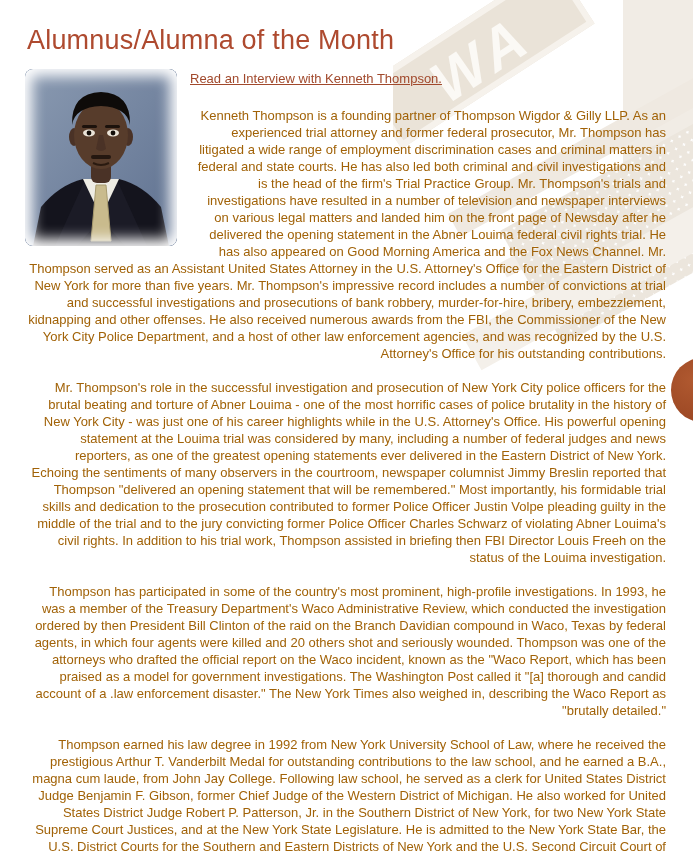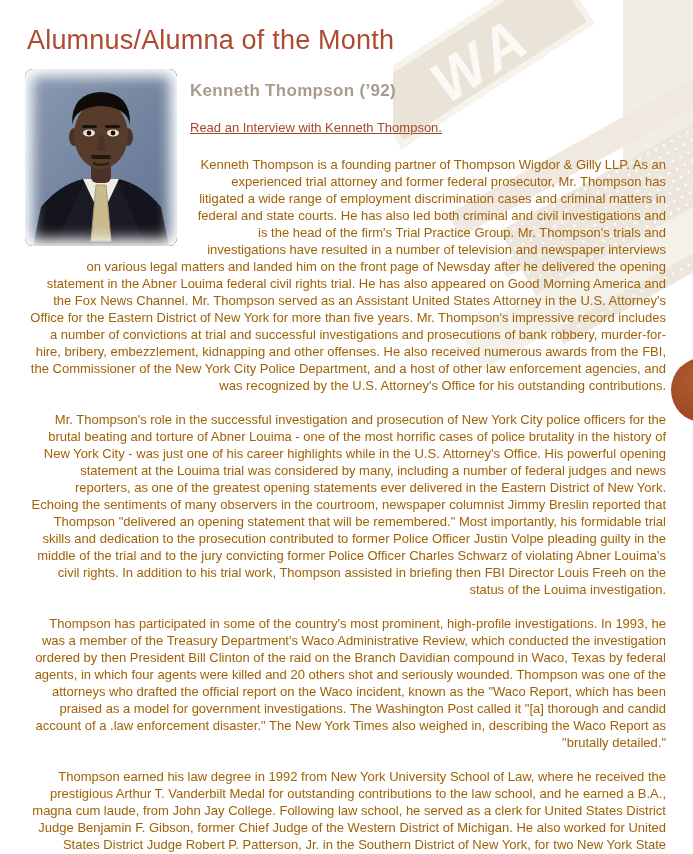--- a/index.html
+++ b/index.html
@@ -146,21 +146,20 @@
         <circle cx="64" cy="64" r="2.4" fill="#120d08"></circle>
         <circle cx="88" cy="64" r="2.4" fill="#120d08"></circle>
 
         <path d="M74 66 L71 80 Q76 84 81 80 L78 66 Z" fill="#4a3226"></path>
 
         <rect x="66" y="86" width="20" height="4" rx="2" fill="#241710"></rect>
         <path d="M68 94 Q76 98 84 94" stroke="#2a1a10" stroke-width="2" fill="none"></path>
       </svg>
     </div>
 
-    <h2 class="alumnus-name">Kenneth Thompson (’92)</h2>
 
     <div class="doc-link-row">
       <a class="doc-link">Read an Interview with Kenneth Thompson.</a>
     </div>
 
     <p>Kenneth Thompson is a founding partner of Thompson Wigdor &amp; Gilly LLP. As an experienced trial attorney and former federal prosecutor, Mr. Thompson has litigated a wide range of employment discrimination cases and criminal matters in federal and state courts. He has also led both criminal and civil investigations and is the head of the firm's Trial Practice Group. Mr. Thompson's trials and investigations have resulted in a number of television and newspaper interviews on various legal matters and landed him on the front page of Newsday after he delivered the opening statement in the Abner Louima federal civil rights trial. He has also appeared on Good Morning America and the Fox News Channel. Mr. Thompson served as an Assistant United States Attorney in the U.S. Attorney's Office for the Eastern District of New York for more than five years. Mr. Thompson's impressive record includes a number of convictions at trial and successful investigations and prosecutions of bank robbery, murder-for-hire, bribery, embezzlement, kidnapping and other offenses. He also received numerous awards from the FBI, the Commissioner of the New York City Police Department, and a host of other law enforcement agencies, and was recognized by the U.S. Attorney's Office for his outstanding contributions.</p>
     <p>Mr. Thompson's role in the successful investigation and prosecution of New York City police officers for the brutal beating and torture of Abner Louima - one of the most horrific cases of police brutality in the history of New York City - was just one of his career highlights while in the U.S. Attorney's Office. His powerful opening statement at the Louima trial was considered by many, including a number of federal judges and news reporters, as one of the greatest opening statements ever delivered in the Eastern District of New York. Echoing the sentiments of many observers in the courtroom, newspaper columnist Jimmy Breslin reported that Thompson "delivered an opening statement that will be remembered." Most importantly, his formidable trial skills and dedication to the prosecution contributed to former Police Officer Justin Volpe pleading guilty in the middle of the trial and to the jury convicting former Police Officer Charles Schwarz of violating Abner Louima's civil rights. In addition to his trial work, Thompson assisted in briefing then FBI Director Louis Freeh on the status of the Louima investigation.</p>
     <p>Thompson has participated in some of the country's most prominent, high-profile investigations. In 1993, he was a member of the Treasury Department's Waco Administrative Review, which conducted the investigation ordered by then President Bill Clinton of the raid on the Branch Davidian compound in Waco, Texas by federal agents, in which four agents were killed and 20 others shot and seriously wounded. Thompson was one of the attorneys who drafted the official report on the Waco incident, known as the "Waco Report, which has been praised as a model for government investigations. The Washington Post called it "[a] thorough and candid account of a .law enforcement disaster." The New York Times also weighed in, describing the Waco Report as "brutally detailed."</p>
     <p>Thompson earned his law degree in 1992 from New York University School of Law, where he received the prestigious Arthur T. Vanderbilt Medal for outstanding contributions to the law school, and he earned a B.A., magna cum laude, from John Jay College. Following law school, he served as a clerk for United States District Judge Benjamin F. Gibson, former Chief Judge of the Western District of Michigan. He also worked for United States District Judge Robert P. Patterson, Jr. in the Southern District of New York, for two New York State Supreme Court Justices, and at the New York State Legislature. He is admitted to the New York State Bar, the U.S. District Courts for the Southern and Eastern Districts of New York and the U.S. Second Circuit Court of Appeals.</p>
   </div>

